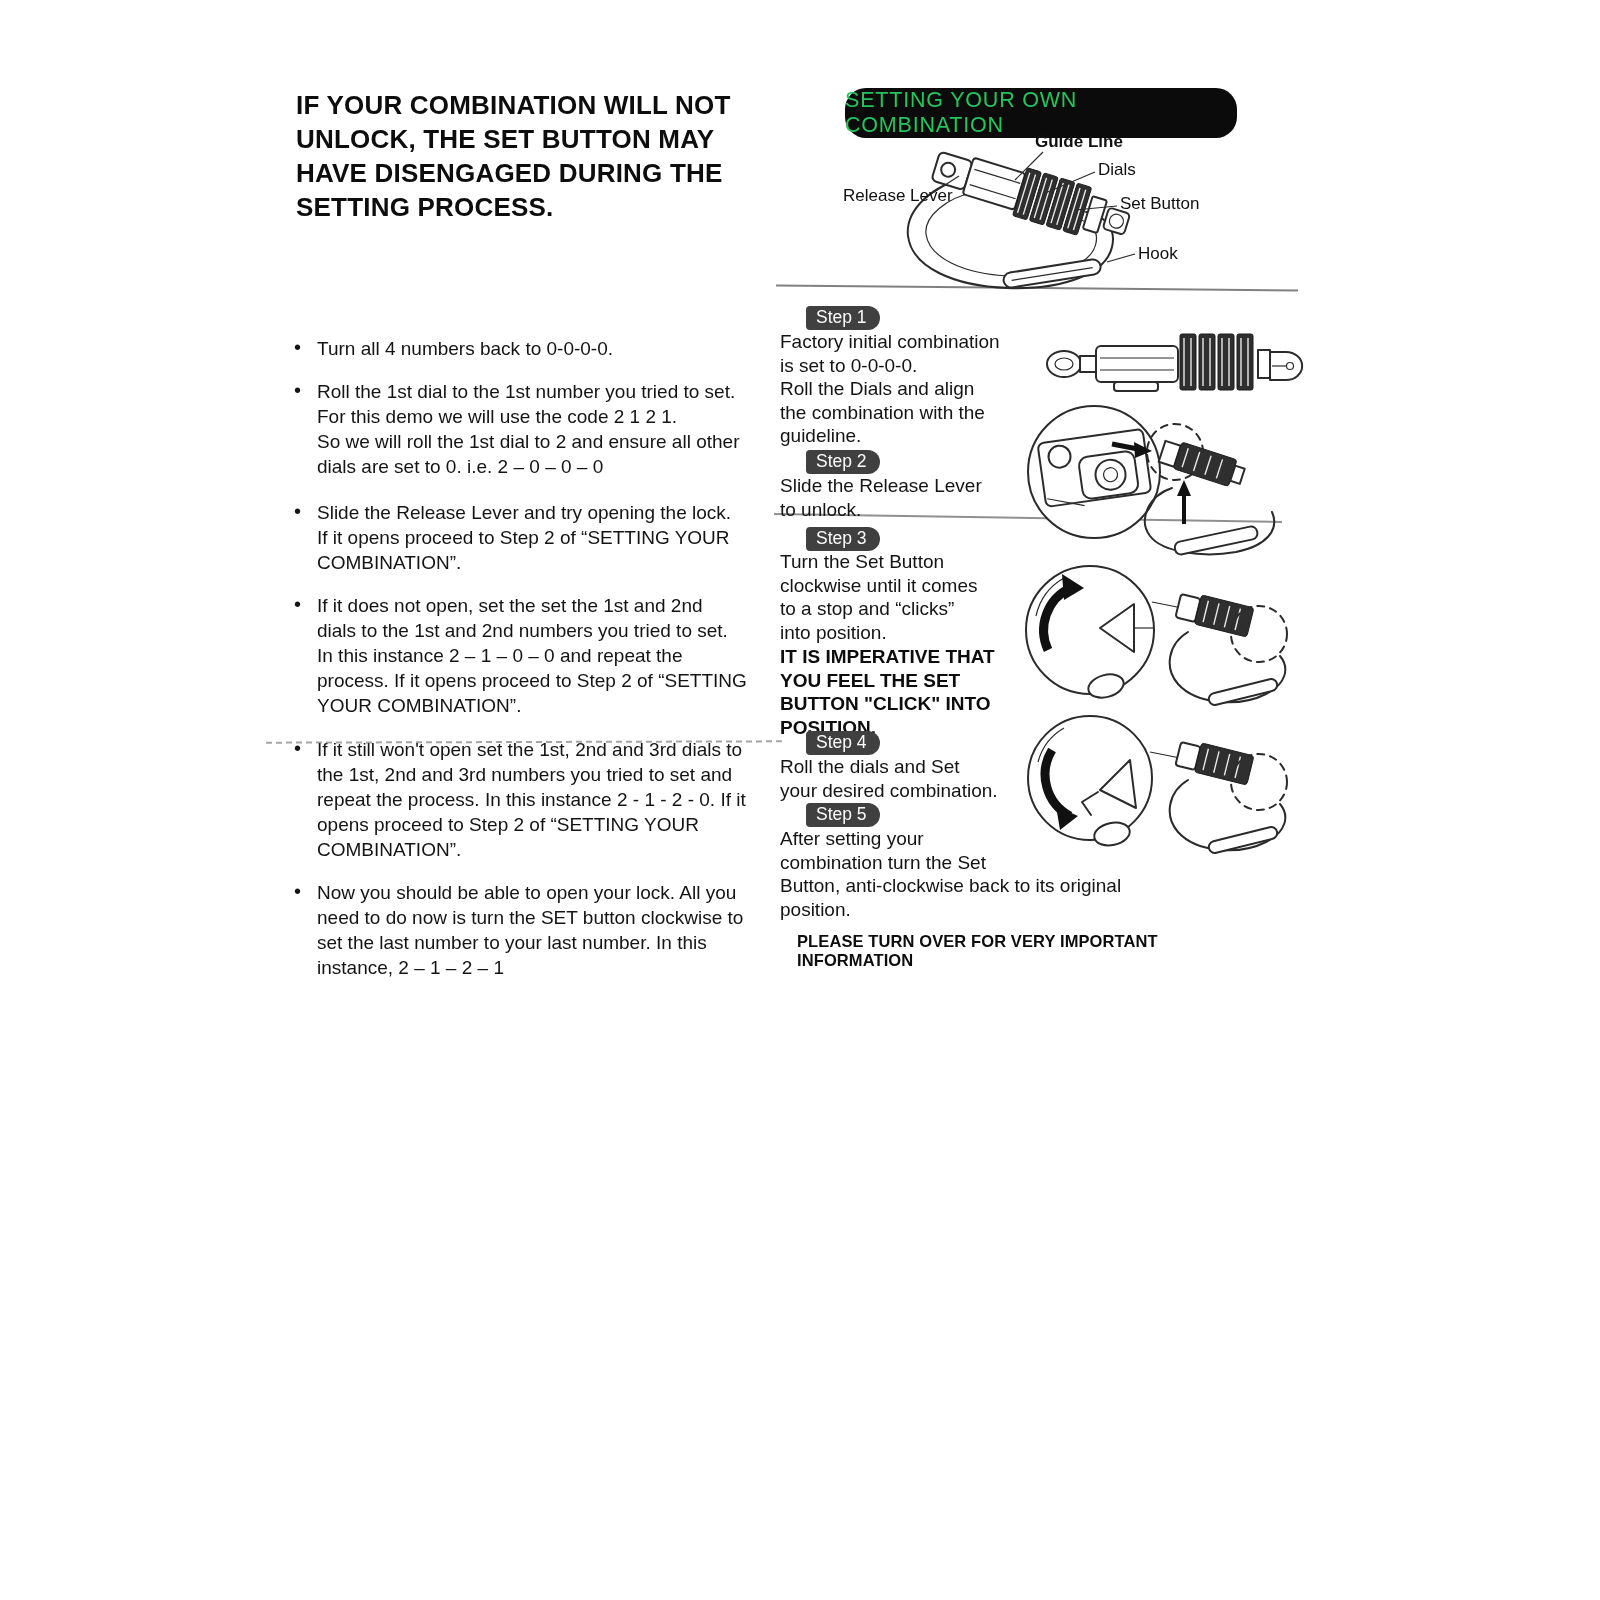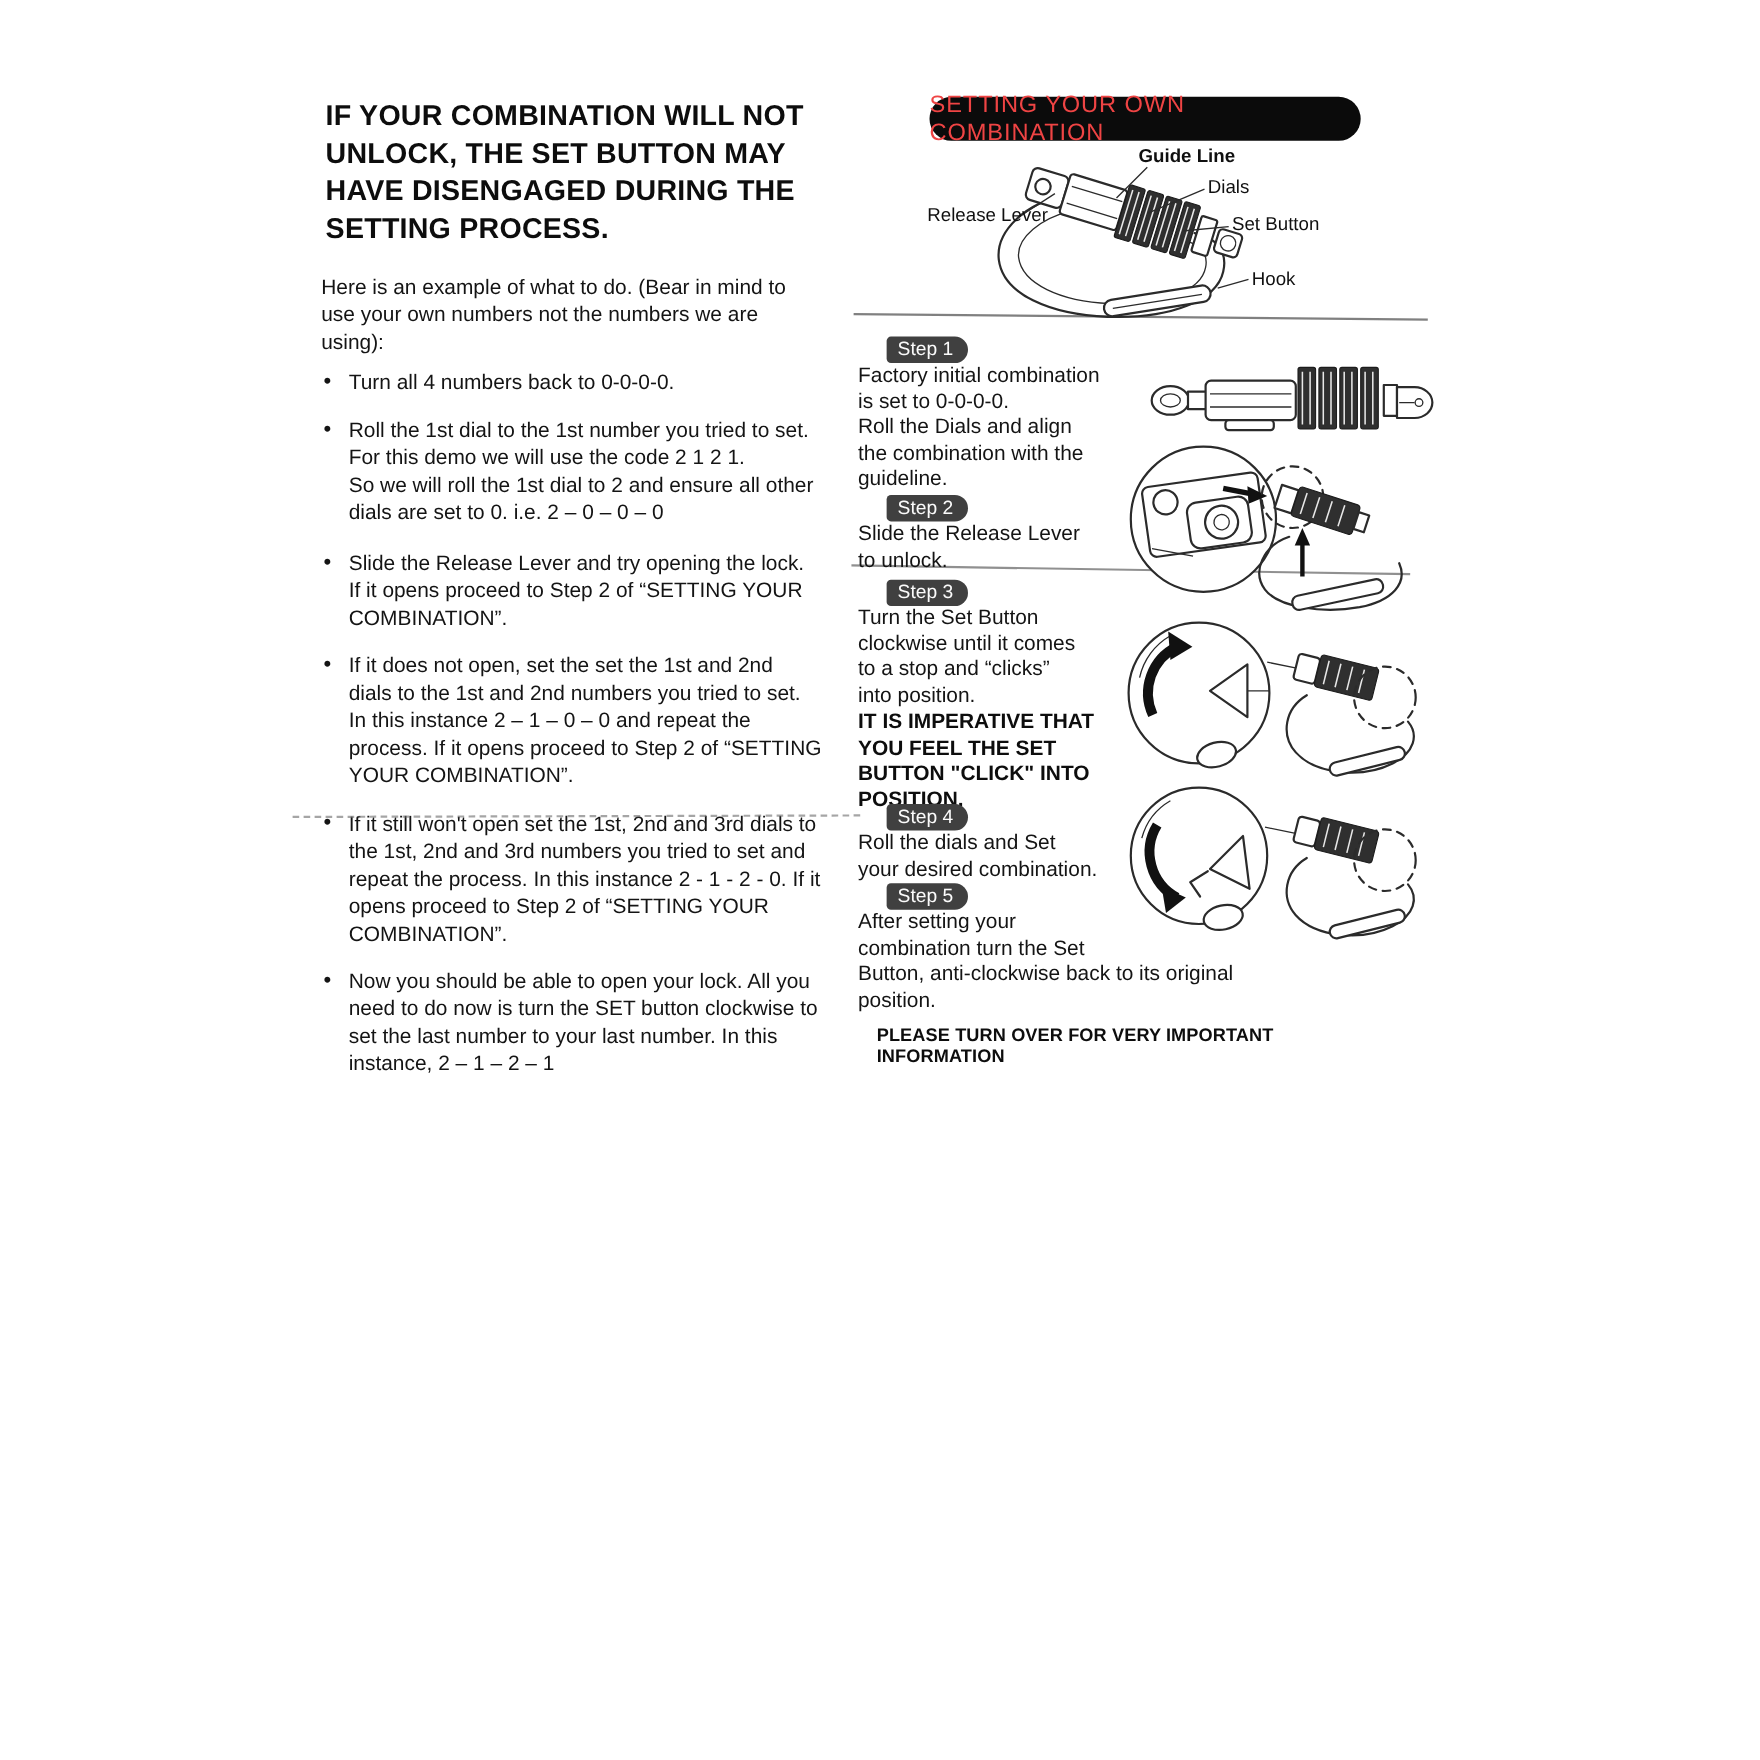--- a/index.html
+++ b/index.html
@@ -25,22 +25,22 @@
   #bullets li::before{content:"•";position:absolute;left:2px;top:-1px;font-size:20px;}
   #bullets li:nth-child(2){margin-bottom:21px;}
   #bullets li:nth-child(4){margin-bottom:19px;}
   
   .scanline{position:absolute;opacity:.75;}
   #fold-line-left{left:266px;top:741px;width:516px;border-top:2px dashed #6a6a6a;transform:rotate(-0.15deg);opacity:.6;}
   #scan-line-top{left:776px;top:287px;width:522px;border-top:2px solid #4a4a4a;transform:rotate(0.55deg);opacity:.7;}
   #scan-line-mid{left:774px;top:517px;width:508px;border-top:2px solid #555;transform:rotate(0.9deg);opacity:.65;}
   
   #banner{
-    position:absolute;left:845px;top:88px;width:392px;height:40px;background:#0b0b0b;border-radius:21px;
-    color:#ef4444;font-size:21.5px;letter-spacing:0.8px;display:flex;align-items:center;justify-content:center;
+    position:absolute;left:845px;top:88px;width:392px;height:50px;background:#0b0b0b;border-radius:21px;
+    color:#22c55e;font-size:21.5px;letter-spacing:0.8px;display:flex;align-items:center;justify-content:center;
   }
   #diagram-wrap{position:absolute;left:775px;top:128px;width:525px;height:176px;}
   .dlabel{position:absolute;font-size:17px;color:#101010;white-space:nowrap;}
   #lbl-guide-line{left:260px;top:4px;font-weight:bold;}
   #lbl-dials{left:323px;top:32px;}
   #lbl-release-lever{left:68px;top:58px;}
   #lbl-set-button{left:345px;top:66px;}
   #lbl-hook{left:363px;top:116px;}
   .step-pill{
     position:absolute;left:806px;background:#404040;color:#fbfbfb;font-size:17.5px;
@@ -67,23 +67,20 @@
 </style>
 </head>
 <body>
 
 <div id="page">
 
   <div id="heading" class="pre">IF YOUR COMBINATION WILL NOT
 UNLOCK, THE SET BUTTON MAY
 HAVE DISENGAGED DURING THE
 SETTING PROCESS.</div>
-  <div id="intro" class="pre">Here is an example of what to do. (Bear in mind to
-use your own numbers not the numbers we are
-using):</div>
   <ul id="bullets">
     <li class="pre">Turn all 4 numbers back to 0-0-0-0.</li>
     <li class="pre">Roll the 1st dial to the 1st number you tried to set.
 For this demo we will use the code 2 1 2 1.
 So we will roll the 1st dial to 2 and ensure all other
 dials are set to 0.  i.e. 2 – 0 – 0 – 0</li>
     <li class="pre">Slide the Release Lever and try opening the lock.
 If it opens proceed to Step 2 of “SETTING YOUR
 COMBINATION”.</li>
     <li class="pre">If it does not open, set the set the 1st and 2nd

